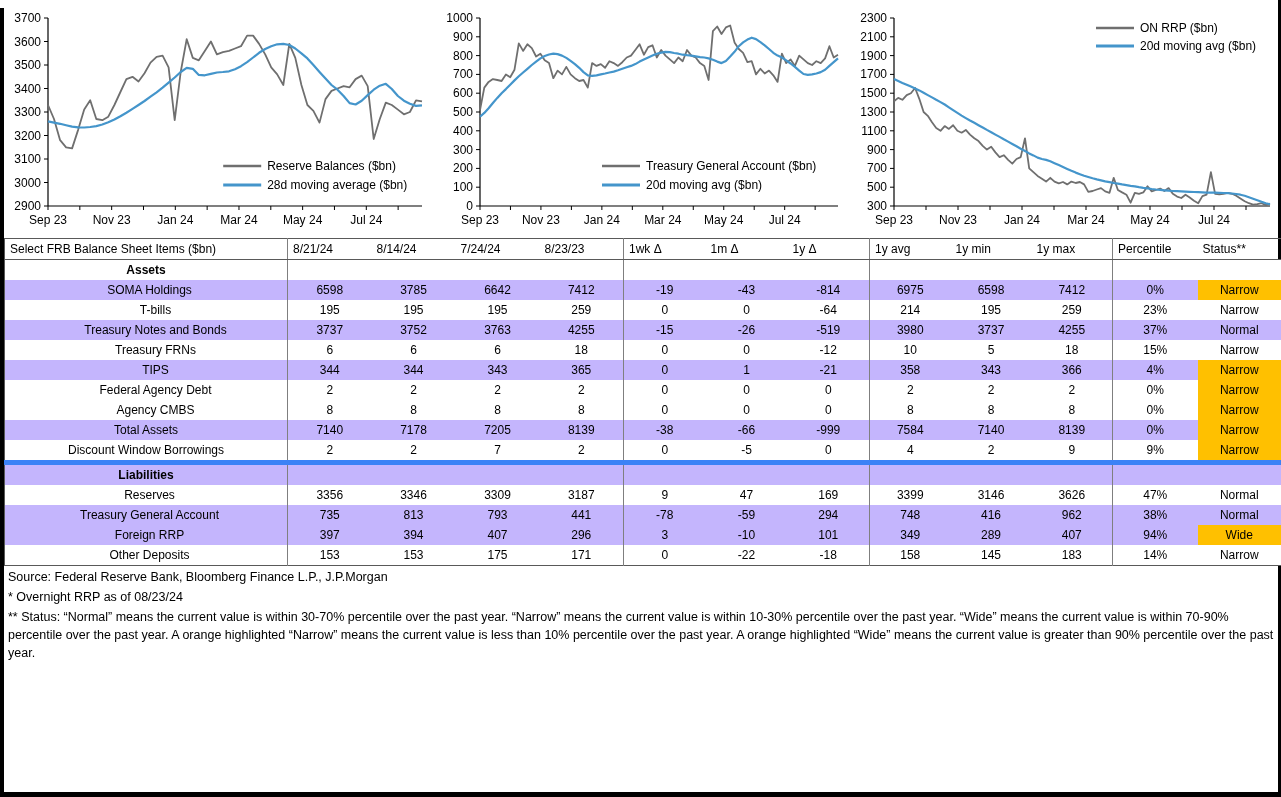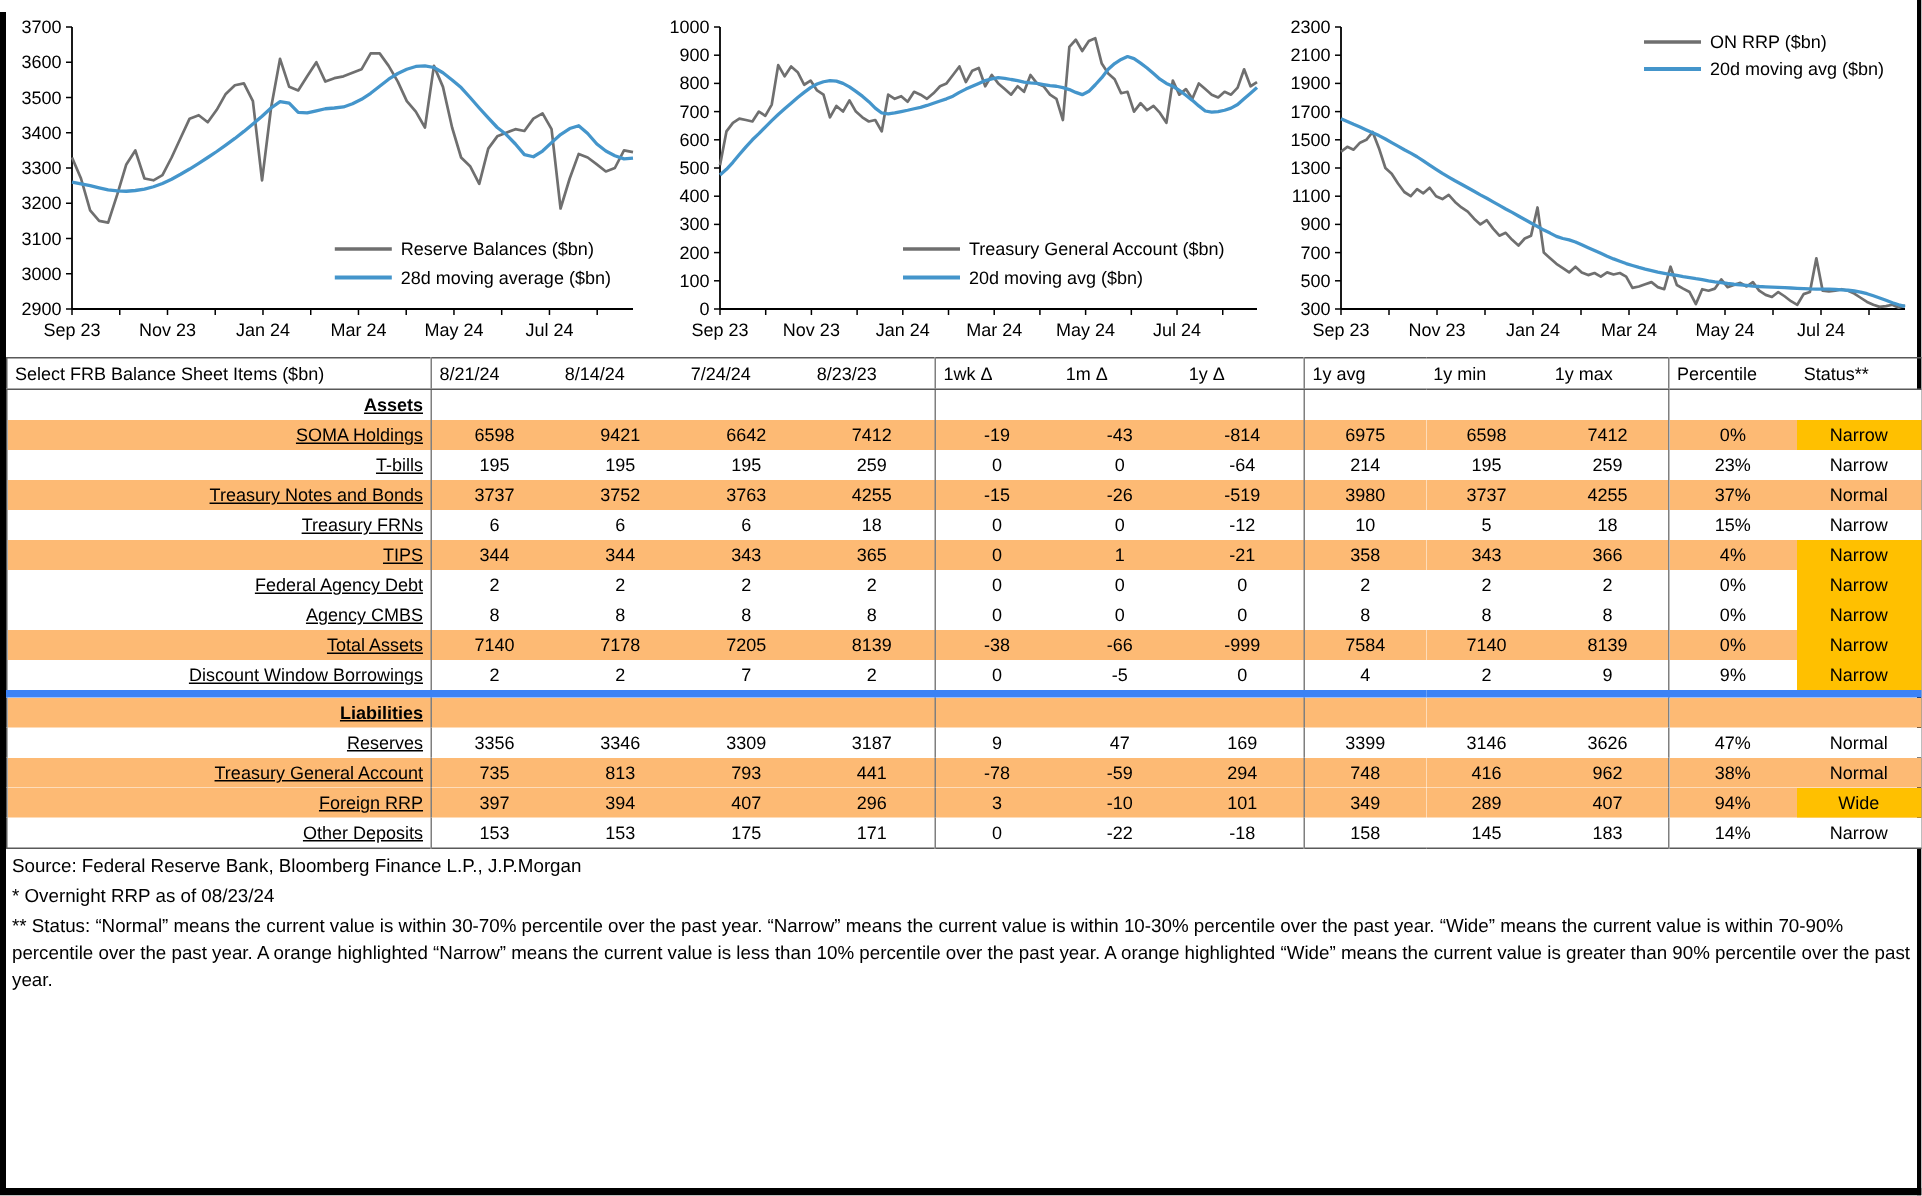--- a/index.html
+++ b/index.html
@@ -15,29 +15,29 @@
   #chart-0{left:2px;}
   #chart-1{left:434px;}
   #chart-2{left:848px;}
   
   table{border-collapse:collapse;width:1273px;table-layout:fixed;
         font-size:12px;border:1px solid #595959;}
   th,td{padding:2.5px 5px;height:15px;font-weight:normal;overflow:hidden;white-space:nowrap;}
   thead th{text-align:left;border-bottom:1px solid #595959;}
   thead th.lbl{text-align:left;}
   td{text-align:center;}
-  td.lbl{text-align:right;text-decoration:underline;}
+  td.lbl{text-align:center;}
   col.c-lbl{width:283px;}
   col.c-date{width:84px;}
   col.c-dlt{width:82px;}
   col.c-avg{width:81px;}
   col.c-pct{width:85px;}
   col.c-sts{width:84px;}
   .gb{border-left:1px solid #7f7f7f;}
-  tr.odd{background:#fdba74;}
+  tr.odd{background:#c4b5fd;}
   tr.even{background:#fff;}
   tr.section td{font-weight:bold;}
   tr.sep{border-top:5px solid #3b82f6;}
   .ind1{padding-left:12px;}
   .ind2{padding-left:24px;}
   td.hl{background:#FFC000;}
   
   #footer{padding:2px 4px 0 4px;font-size:12.5px;line-height:1.5;}
   #footer .note{margin:0 0 1px 0;}
   #status-note{max-width:1266px;line-height:1.45;}
@@ -245,21 +245,21 @@
           <td class=""></td>
           <td class="gb"></td>
           <td class=""></td>
           <td class=""></td>
           <td class="gb"></td>
           <td class=""></td>
         </tr>
         <tr class="odd">
           <td class="lbl ind1">SOMA Holdings</td>
           <td class="gb">6598</td>
-          <td class="">9421</td>
+          <td class="">3785</td>
           <td class="">6642</td>
           <td class="">7412</td>
           <td class="gb">-19</td>
           <td class="">-43</td>
           <td class="">-814</td>
           <td class="gb">6975</td>
           <td class="">6598</td>
           <td class="">7412</td>
           <td class="gb">0%</td>
           <td class="hl">Narrow</td>

